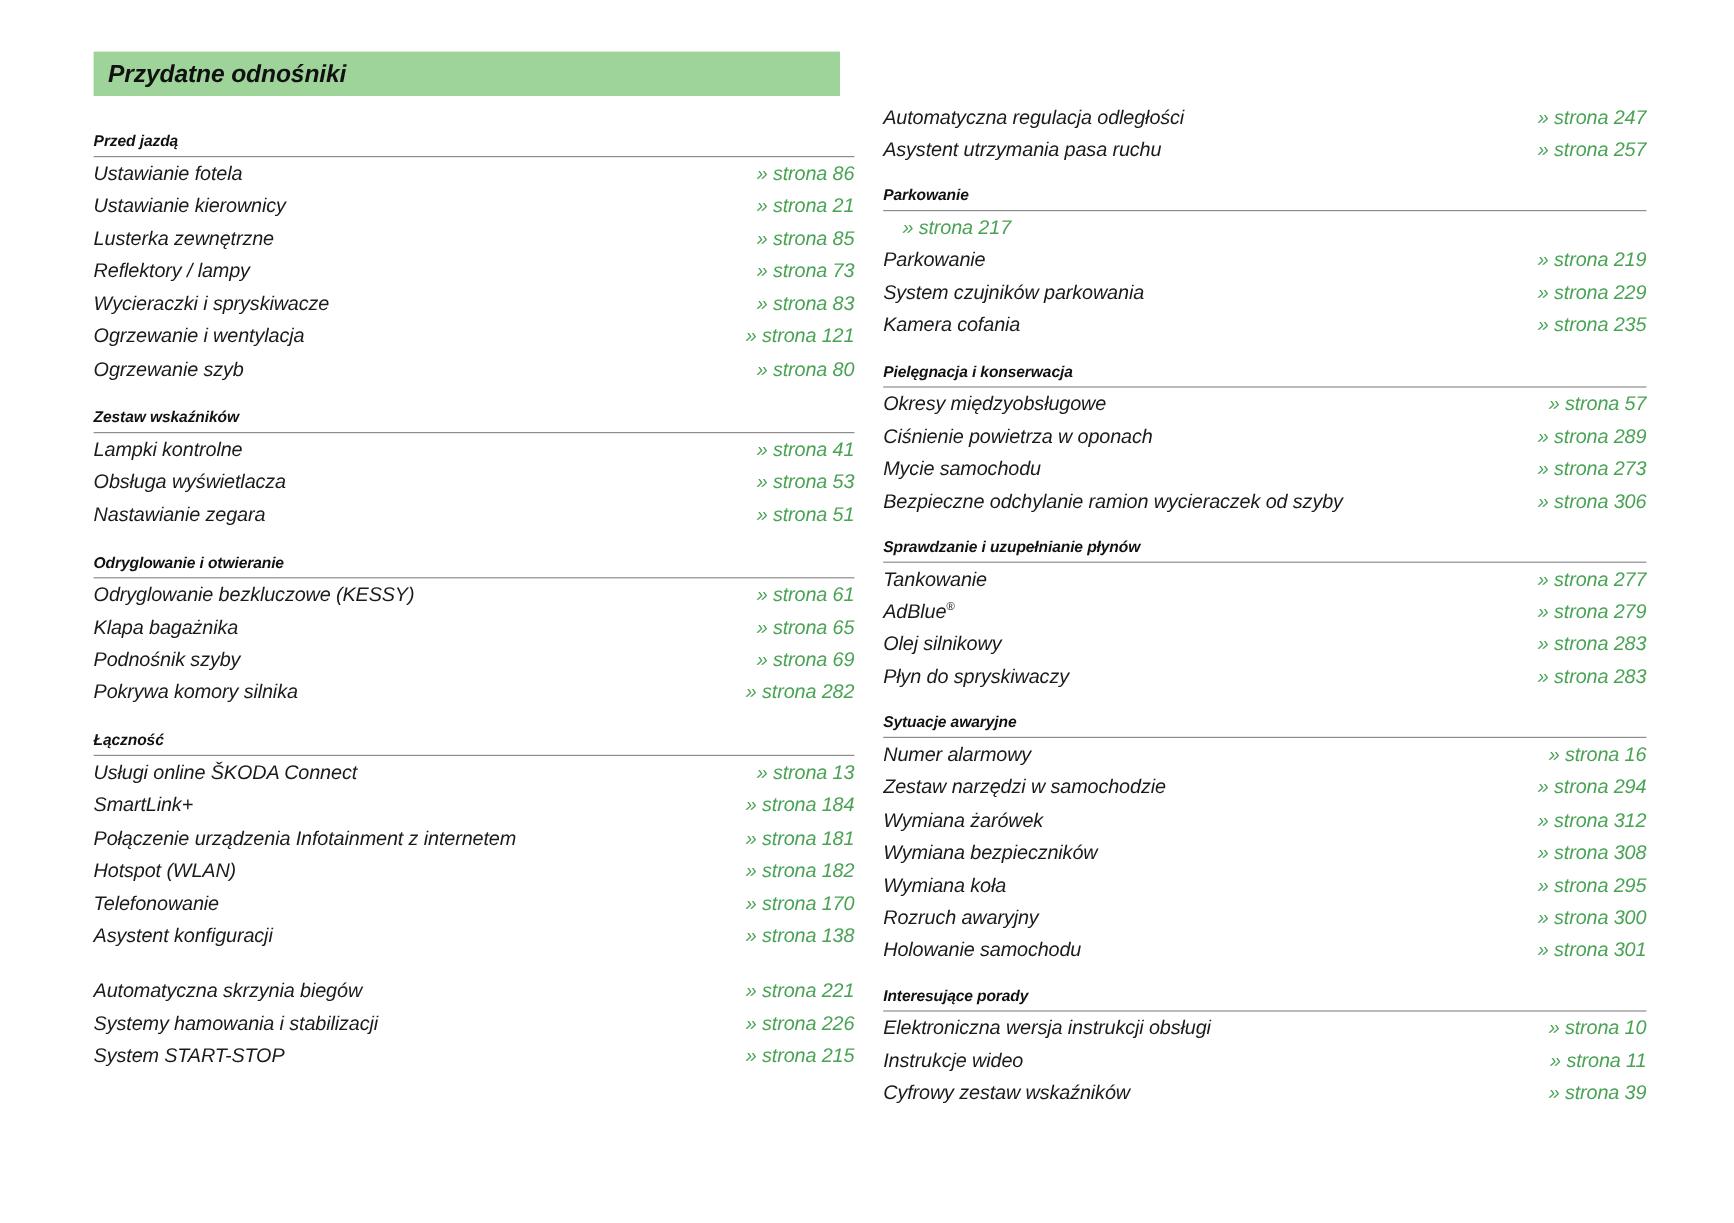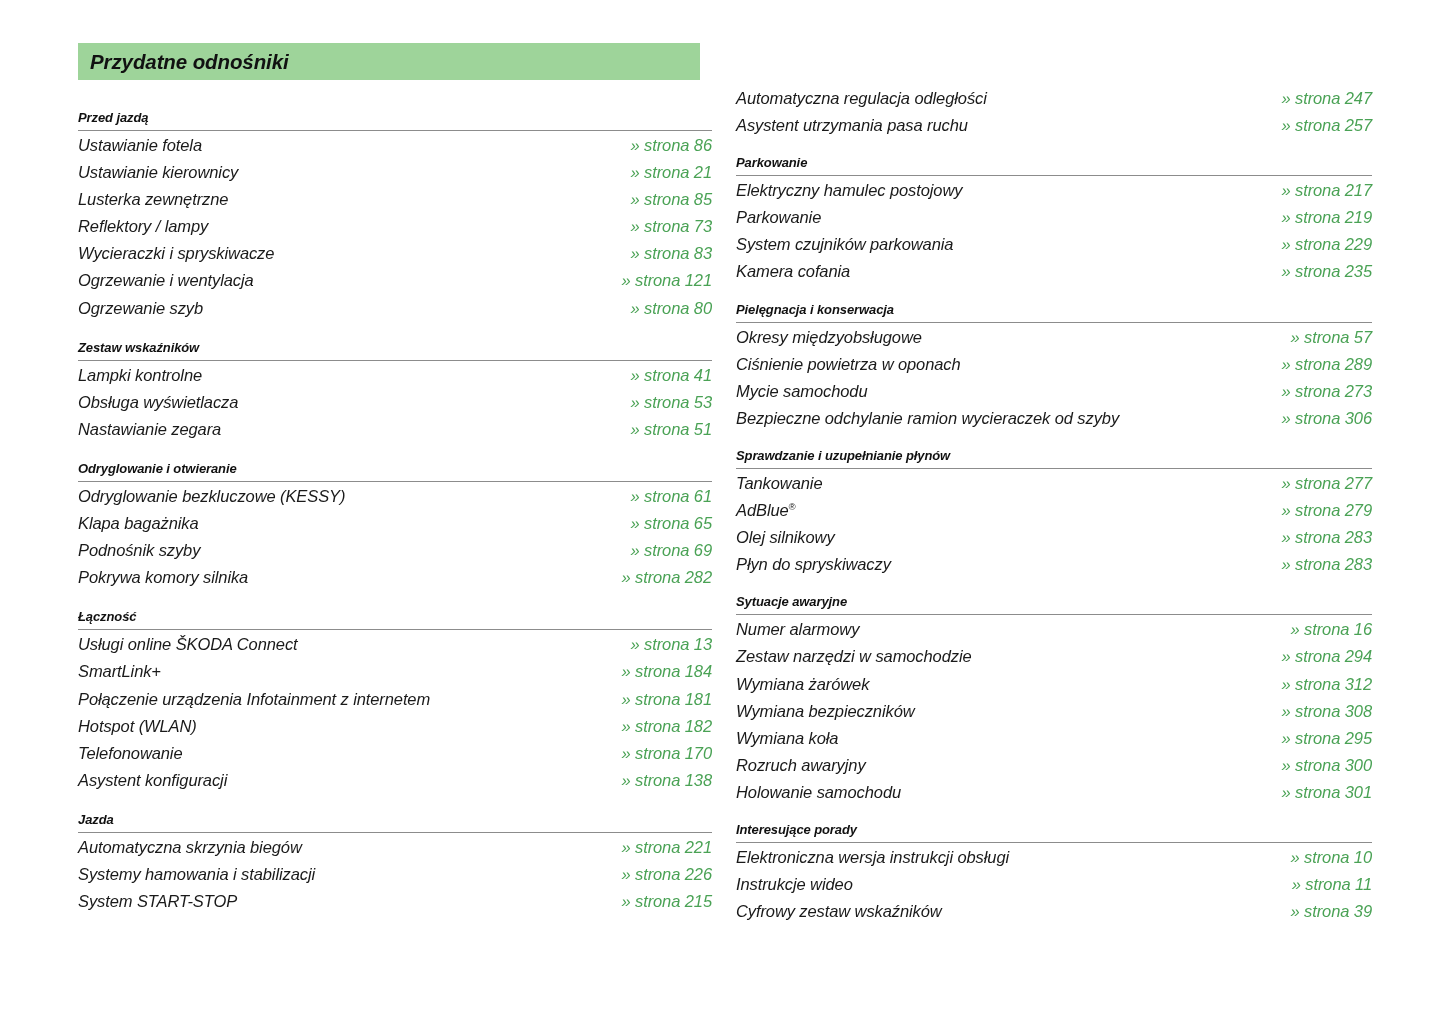--- a/index.html
+++ b/index.html
@@ -209,21 +209,20 @@
               <span class="row-page">» strona 170</span>
             </div>
             <div class="row">
               <span class="row-label">Asystent konfiguracji</span>
               <span class="row-page">» strona 138</span>
             </div>
           </div>
         </div>
         <div class="section-gap"></div>
         <div class="section">
-          <div class="section-head">Jazda</div>
           <div class="section-rows">
             <div class="row">
               <span class="row-label">Automatyczna skrzynia biegów</span>
               <span class="row-page">» strona 221</span>
             </div>
             <div class="row">
               <span class="row-label">Systemy hamowania i stabilizacji</span>
               <span class="row-page">» strona 226</span>
             </div>
             <div class="row">
@@ -245,21 +244,20 @@
           <div class="row">
             <span class="row-label">Asystent utrzymania pasa ruchu</span>
             <span class="row-page">» strona 257</span>
           </div>
         </div>
         <div class="section-gap-right"></div>
         <div class="section">
           <div class="section-head">Parkowanie</div>
           <div class="section-rows">
             <div class="row">
-              <span class="row-label">Elektryczny hamulec postojowy</span>
               <span class="row-page">» strona 217</span>
             </div>
             <div class="row">
               <span class="row-label">Parkowanie</span>
               <span class="row-page">» strona 219</span>
             </div>
             <div class="row">
               <span class="row-label">System czujników parkowania</span>
               <span class="row-page">» strona 229</span>
             </div>

